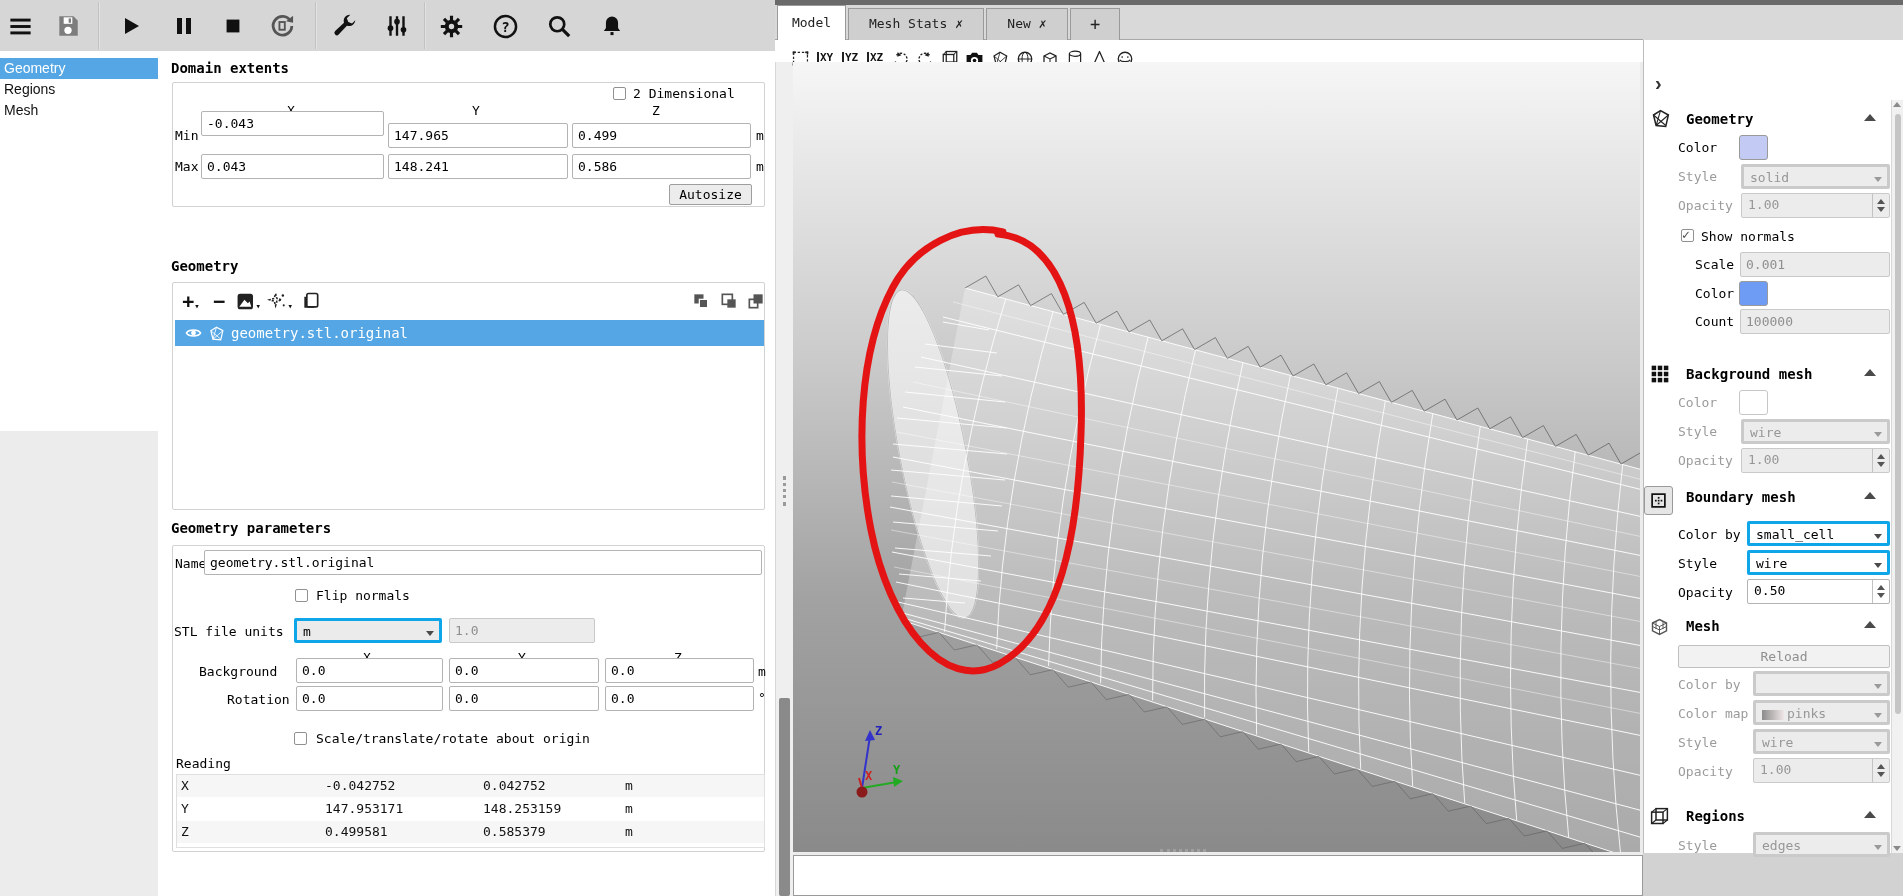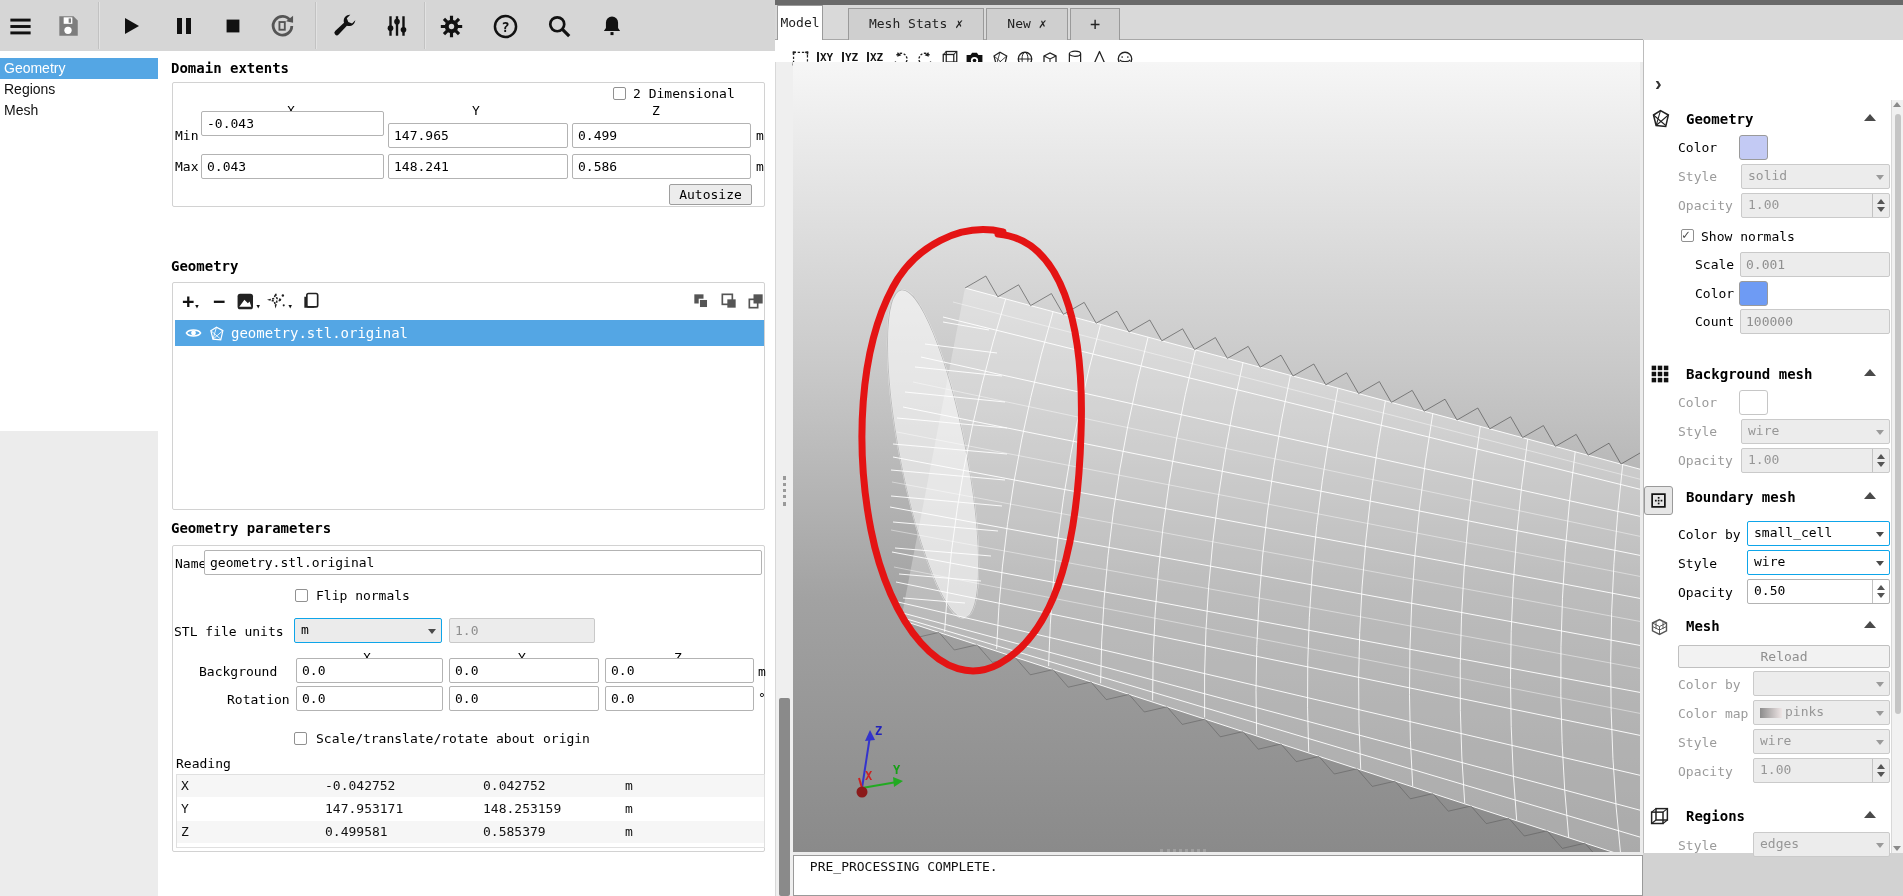--- a/index.html
+++ b/index.html
@@ -25,21 +25,21 @@
   .sec-title{position:absolute;font-weight:bold;font-size:14px;color:#000;}
   .gbox{position:absolute;background:#fff;border:1px solid #d2d2d2;border-radius:2px;box-sizing:border-box;}
   .flabel{position:absolute;font-size:13px;color:#000;white-space:pre;}
   .field{position:absolute;box-sizing:border-box;height:25px;border:1px solid #b3b3b3;border-radius:2px;background:#fff;
          font-family:"DejaVu Sans Mono",monospace;font-size:13px;color:#000;padding:0 5px;outline:none;}
   .field:disabled,.field.dis{background:#ececec;color:#8f8f8f;border-color:#c9c9c9;}
   .cb{position:absolute;width:13px;height:13px;background:#fff;border:1px solid #919191;border-radius:2px;box-sizing:border-box;}
   .cb.checked::after{content:"\2713";position:absolute;left:0px;top:-3px;font-size:13px;color:#4a4a4a;font-weight:bold;}
   .btn{position:absolute;box-sizing:border-box;background:#ececec;border:1px solid #9e9e9e;border-radius:2px;
        font-family:"DejaVu Sans Mono",monospace;font-size:13px;color:#000;text-align:center;}
-  .combo{position:absolute;box-sizing:border-box;height:25px;border:1px solid #0ea5e9;border-radius:2px;background:#ebebeb;
+  .combo{position:absolute;box-sizing:border-box;height:25px;border:3px solid #0ea5e9;border-radius:2px;background:#ebebeb;
          font-size:13px;color:#000;padding:3px 18px 0 6px;}
   .combo .arr{position:absolute;right:5px;top:10px;width:0;height:0;border-left:4px solid transparent;border-right:4px solid transparent;border-top:5px solid #4a4a4a;}
   .combo.white{background:#fff;}
   .combo.dis{background:#ececec;color:#979797;border-color:#cacaca;}
   .combo.dis .arr{border-top-color:#9a9a9a;}
   .spin{position:absolute;box-sizing:border-box;height:25px;border:1px solid #b3b3b3;border-radius:2px;background:#fff;
         font-size:13px;color:#000;padding:3px 20px 0 6px;}
   .spin.dis{background:#ececec;color:#979797;border-color:#cacaca;}
   .spin .updn{position:absolute;right:0;top:0;width:16px;height:100%;border-left:1px solid #c2c2c2;display:flex;flex-direction:column;align-items:center;justify-content:center;gap:3px;}
   .t-up{width:0;height:0;border-left:4px solid transparent;border-right:4px solid transparent;border-bottom:5px solid #555;}
@@ -322,21 +322,21 @@
     </div>
   </div>
 
   <div class="abs vdiv">
     <div class="dots"></div>
     <div class="thumb"></div>
   </div>
 
   <div class="abs topstrip"></div>
   <div class="abs tabbar">
-    <div class="tab active" style="left:2px;top:0;width:46px;height:35px;line-height:34px">Model</div>
+    <div class="tab active" style="left:2px;top:0;width:69px;height:35px;line-height:34px">Model</div>
     <div class="tab" style="left:73px;top:3px;width:136px;height:32px;line-height:30px"><span>Mesh Stats</span><span class="x">✗</span></div>
     <div class="tab" style="left:211px;top:3px;width:82px;height:32px;line-height:30px"><span>New</span><span class="x">✗</span></div>
     <div class="tab" style="left:295px;top:3px;width:50px;height:32px;line-height:30px;font-size:17px">+</div>
   </div>
 
   <div class="abs vptool">
     <div class="vp-ic" style="left:14px">
       <svg width="19" height="17" viewBox="0 0 24 22">
           <rect x="3" y="3" width="18" height="16" fill="none" stroke="#222" stroke-width="1.6" stroke-dasharray="3 2.4"></rect>
           <g fill="#222">
@@ -505,21 +505,20 @@
         <text x="100" y="712" fill="#17a017">Y</text>
         <line x1="69" y1="726" x2="66" y2="716" stroke="#cc2222" stroke-width="2"></line>
         <text x="72" y="718" fill="#cc2222">X</text>
         <circle cx="69" cy="730" r="5.5" fill="#8b1a1a"></circle>
       </g>
     </svg>
   </div>
 
   <div class="abs csp-dots"></div>
   <div class="abs console">
-    <div class="ln" style="color:#111"> PRE_PROCESSING COMPLETE.</div>
   </div>
 
   <div class="abs rp-band"></div>
   <div class="abs rpanel"></div>
   <div class="abs rp-bottom"></div>
 
   <div class="abs rp-chevron" style="left:1655px;top:72px">›</div>
 
   <svg class="abs" style="left:1650px;top:108px" width="21" height="21" viewBox="0 0 24 24">
       <path d="M4 8l8-5 9 5-3 13-11-1z" fill="none" stroke="#222" stroke-width="1.7"></path>

